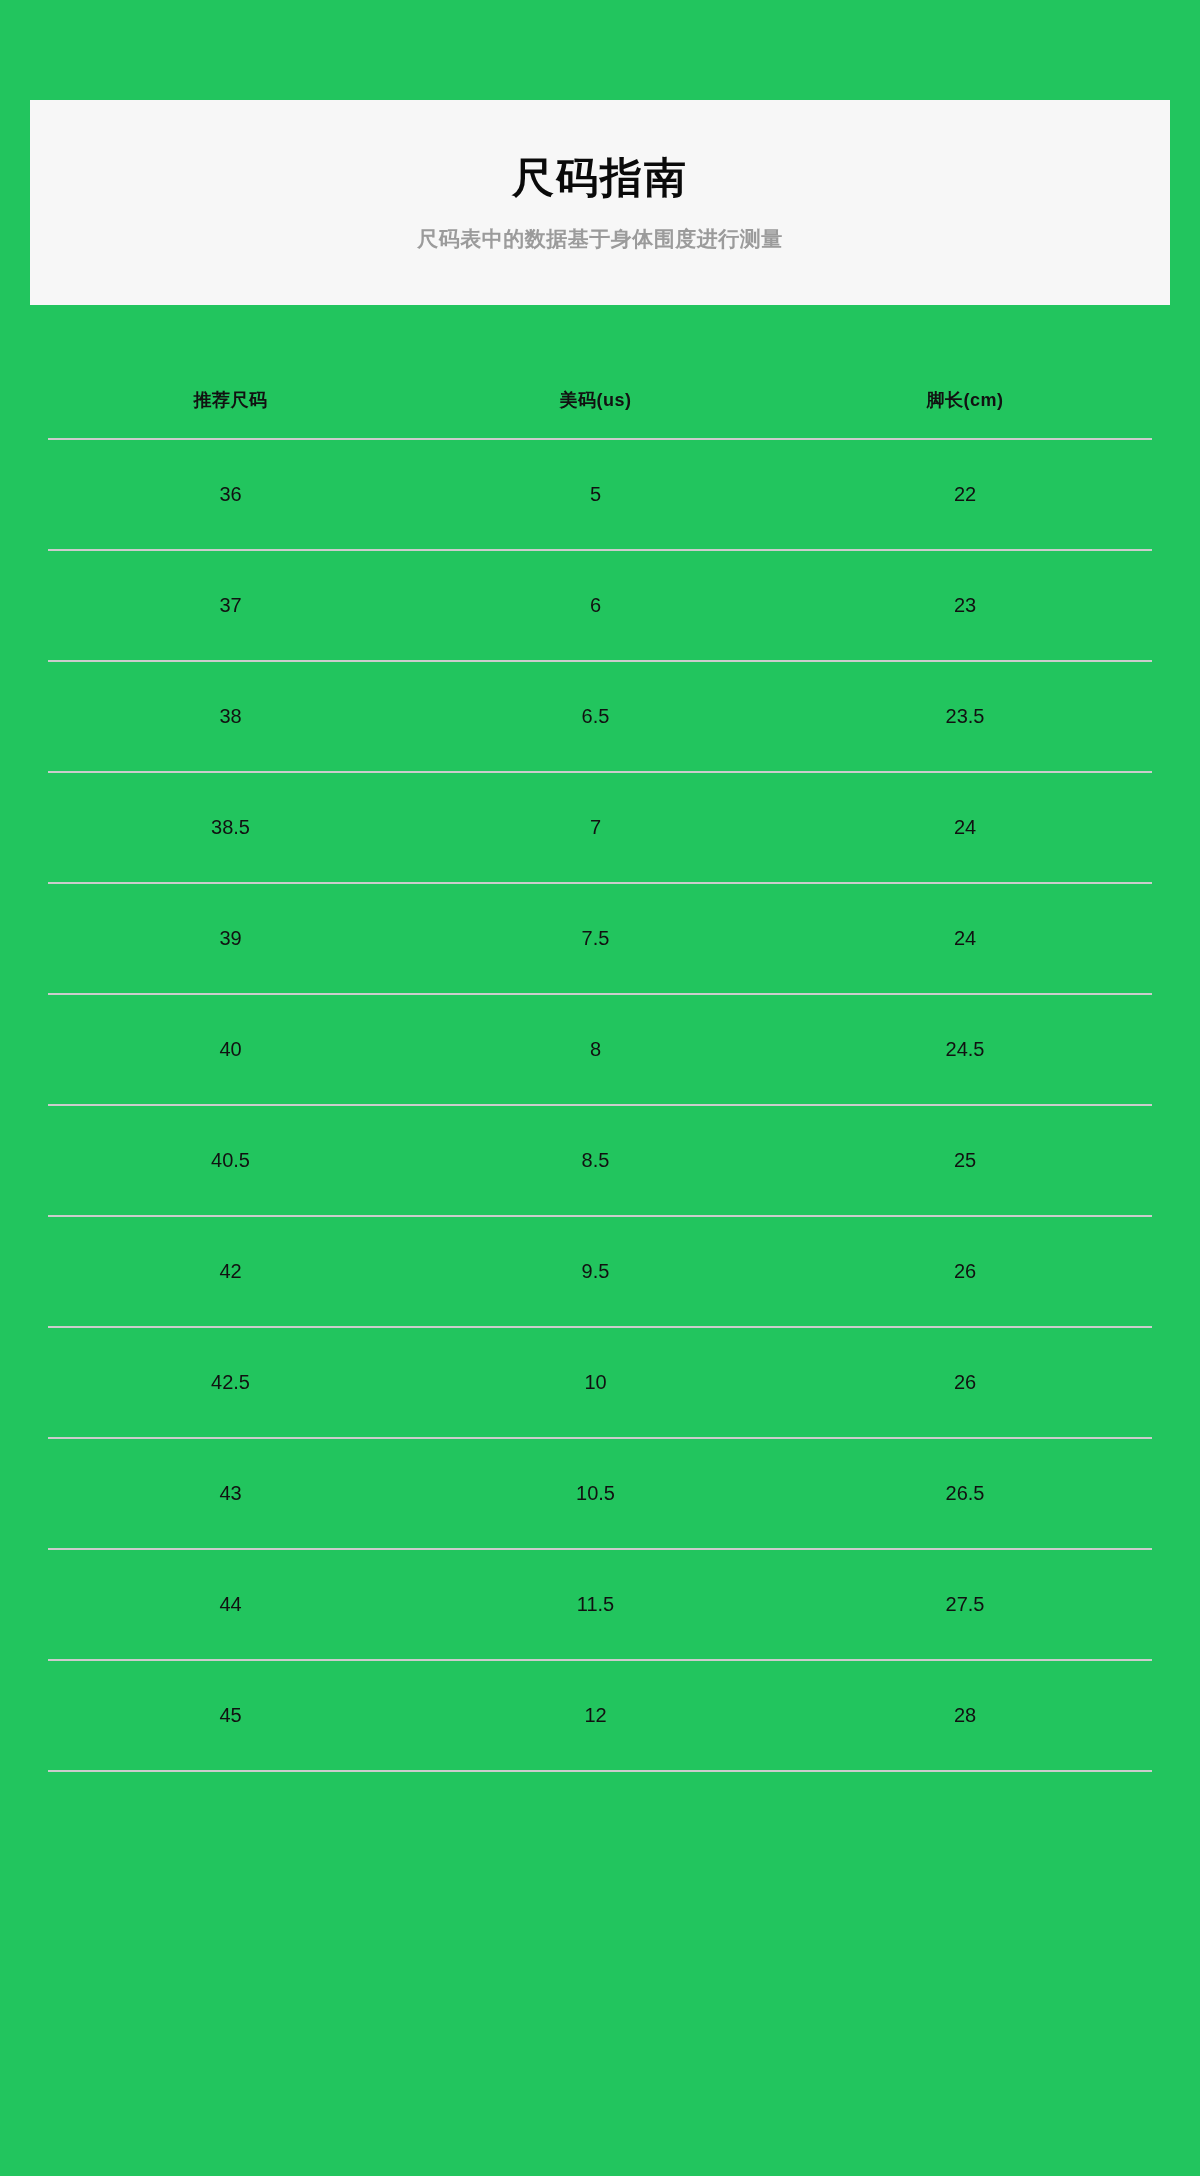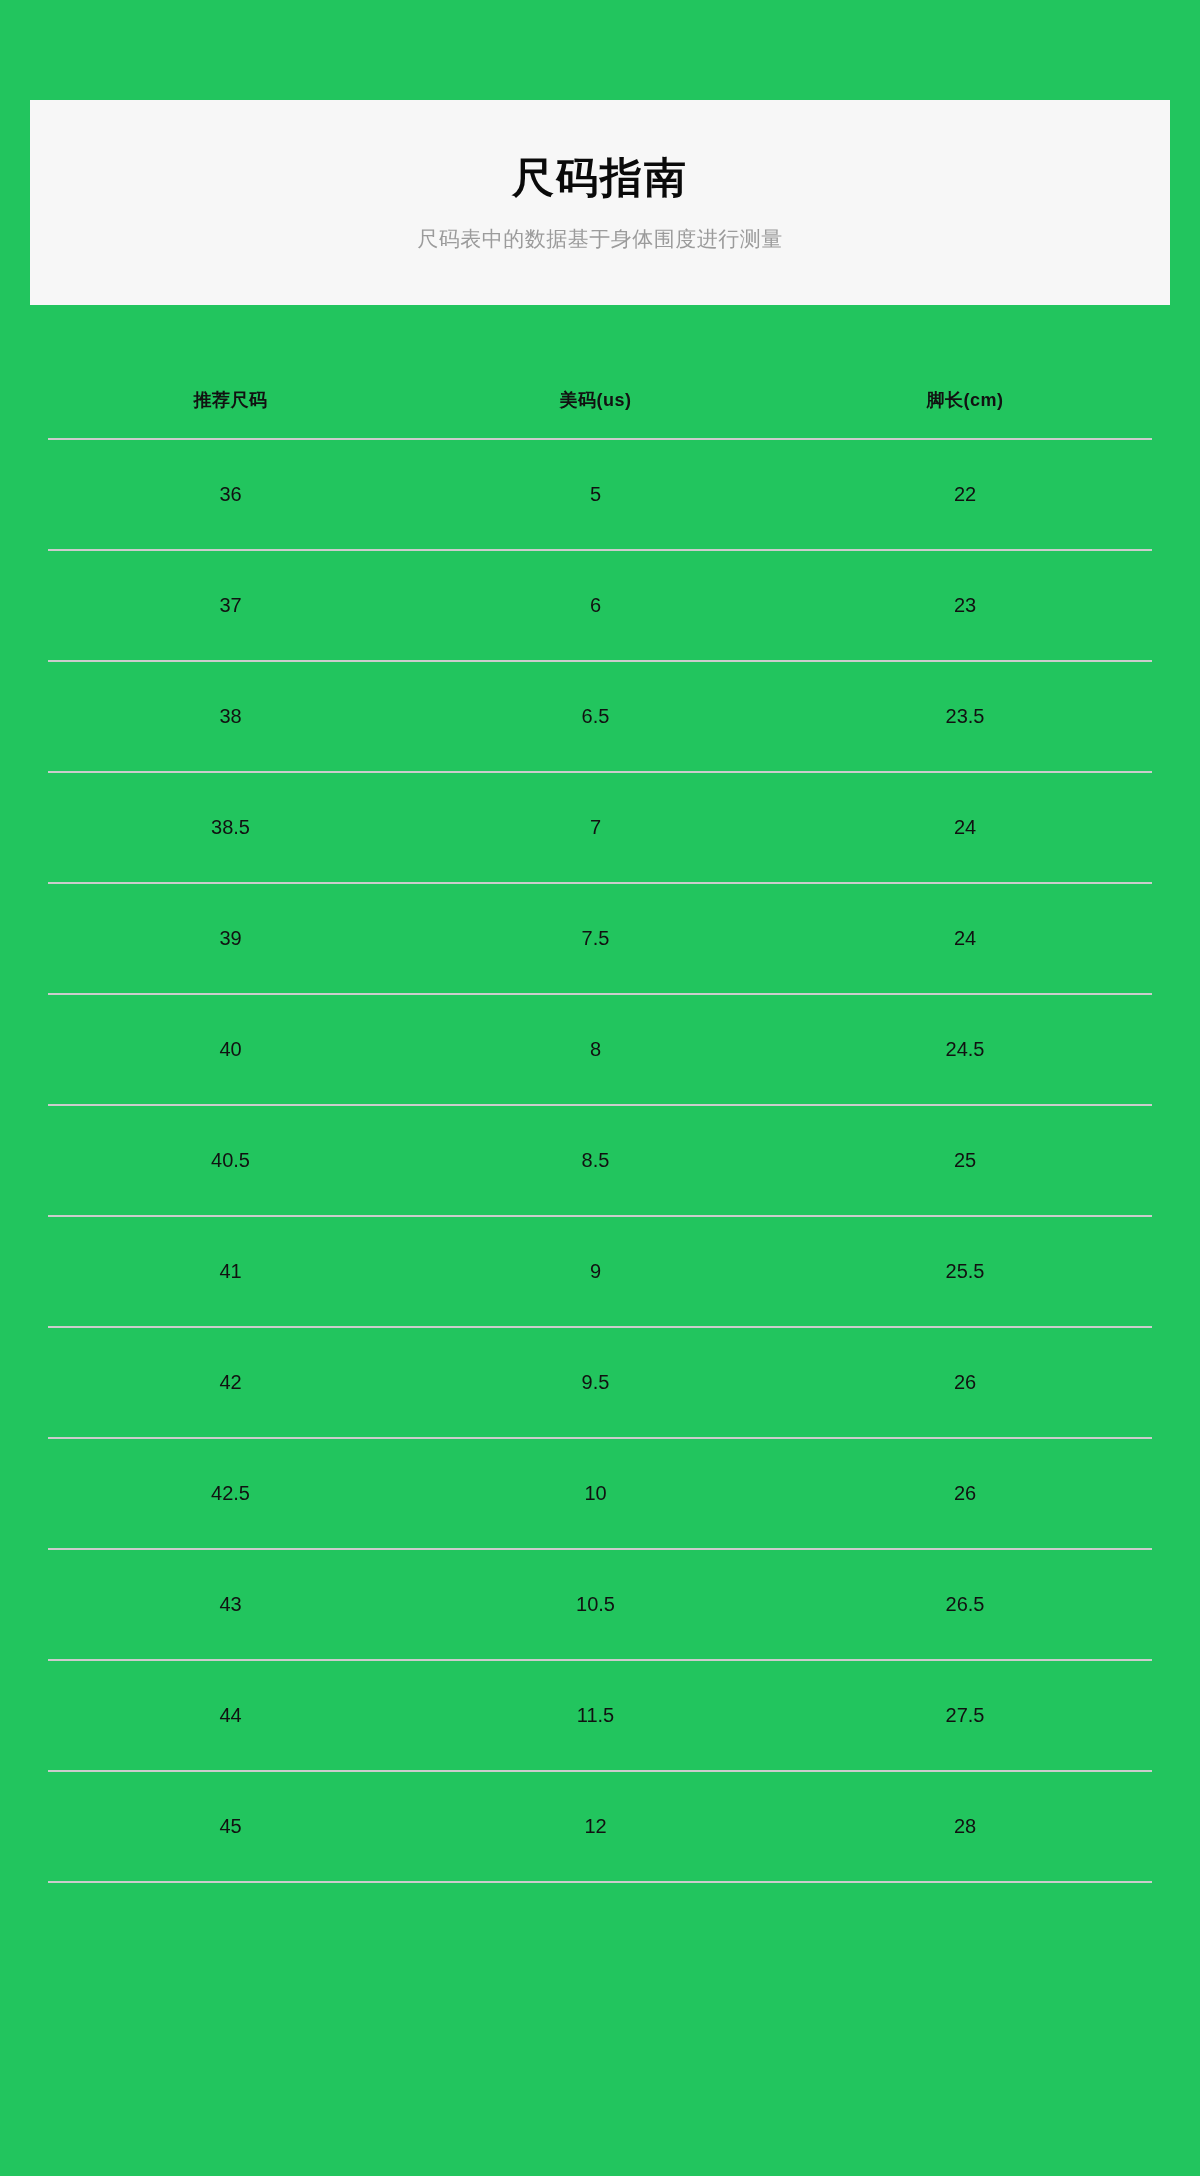--- a/index.html
+++ b/index.html
@@ -41,21 +41,21 @@
     font-size: 42px;
     font-weight: 700;
     color: #0a0a0a;
     letter-spacing: 2px;
     line-height: 1.2;
     margin: 0 0 22px 0;
     text-align: center;
   }
   .header-subtitle {
     font-size: 21px;
-    font-weight: 400;
+    font-weight: 700;
     color: #9b9b9b;
     letter-spacing: 0.5px;
     line-height: 1.3;
     margin: 0;
     text-align: center;
   }
 
   
   .size-table {
     position: absolute;
@@ -151,25 +151,20 @@
           <td>40</td>
           <td>8</td>
           <td>24.5</td>
         </tr>
         <tr>
           <td>40.5</td>
           <td>8.5</td>
           <td>25</td>
         </tr>
         <tr>
-          <td>41</td>
-          <td>9</td>
-          <td>25.5</td>
-        </tr>
-        <tr>
           <td>42</td>
           <td>9.5</td>
           <td>26</td>
         </tr>
         <tr>
           <td>42.5</td>
           <td>10</td>
           <td>26</td>
         </tr>
         <tr>

